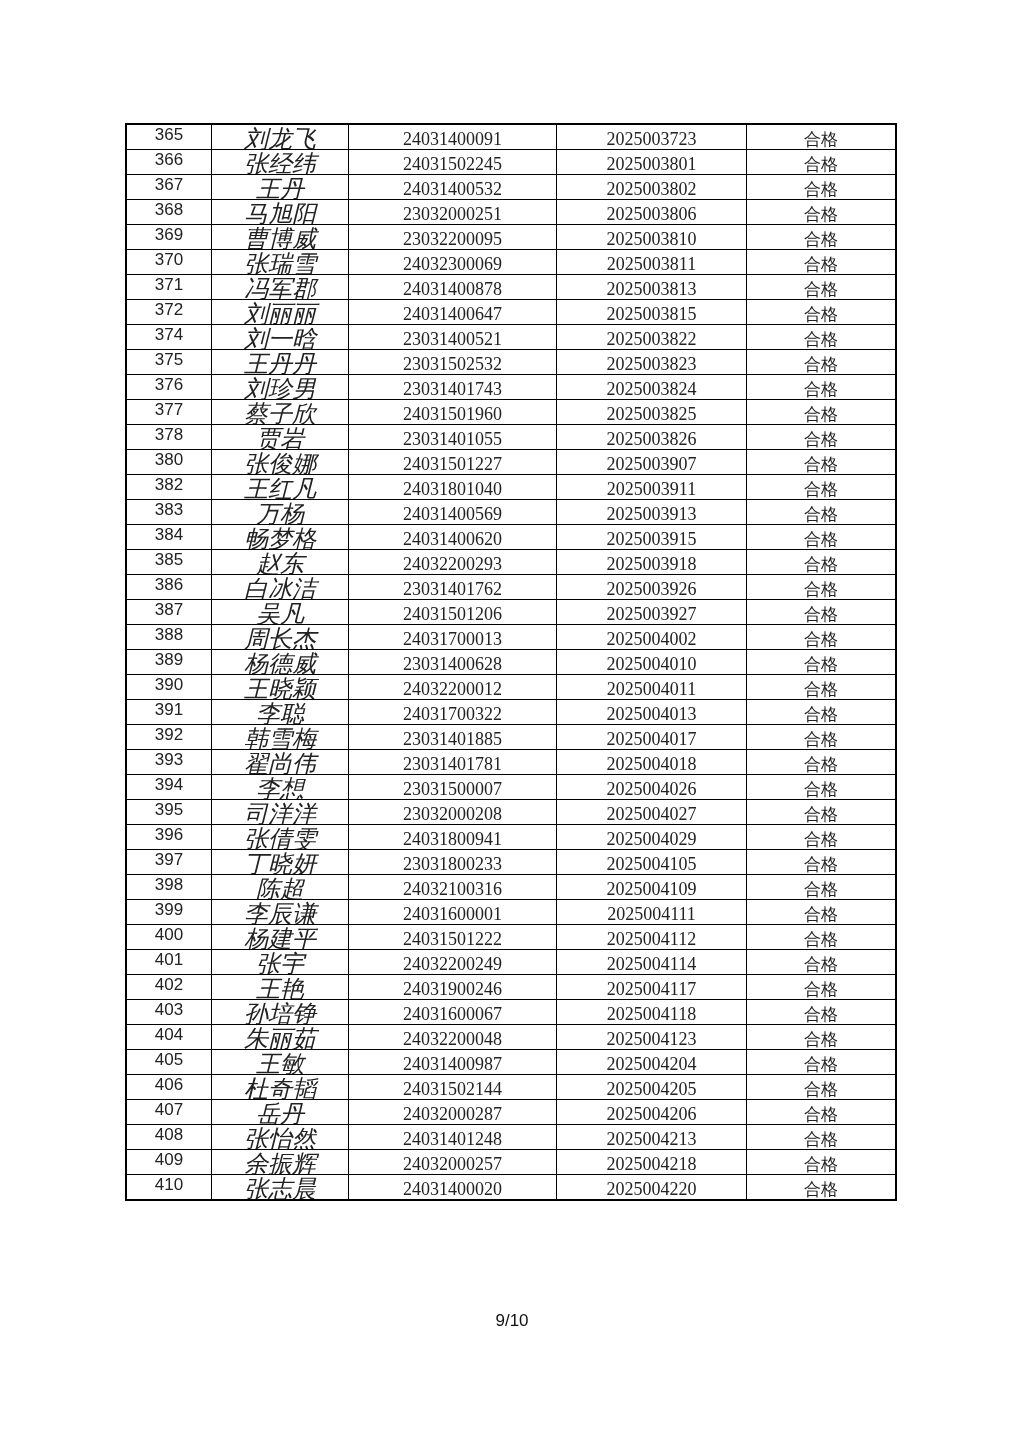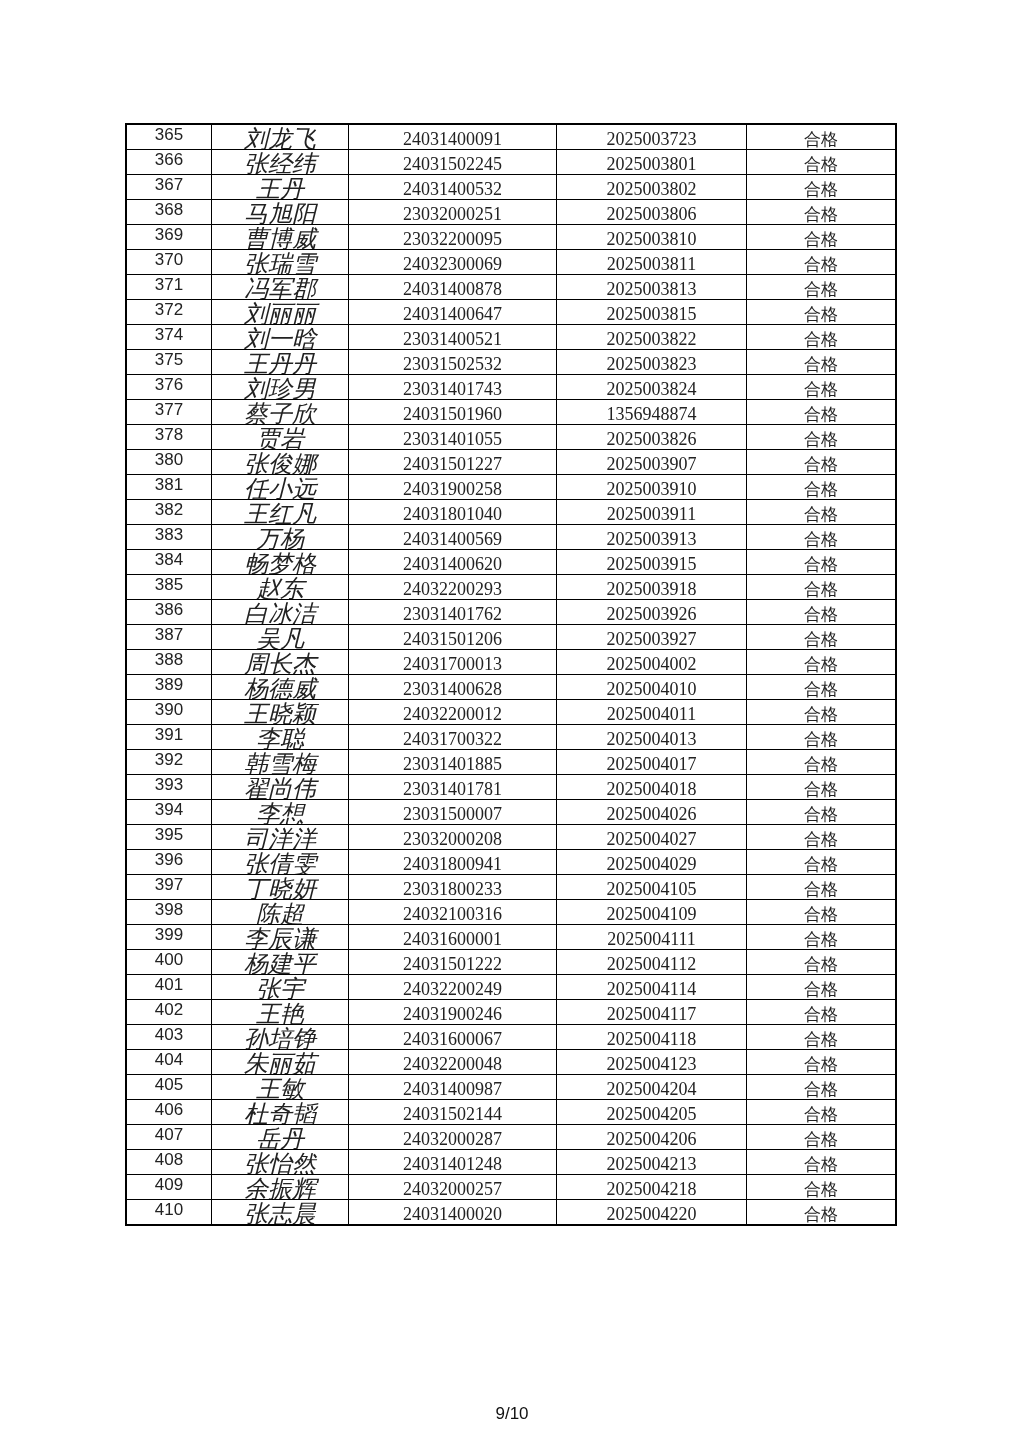--- a/index.html
+++ b/index.html
@@ -16,21 +16,21 @@
     line-height:1; overflow:hidden; white-space:nowrap;
   }
   td.c-no { font-family:"Liberation Sans", "DejaVu Sans", sans-serif; font-size:17px; color:#111; width:84px; }
   td.c-name { font-family:"DejaVu Serif", "Liberation Serif", serif; font-size:24px; width:136px;font-style:italic; }
   td.c-id { font-family:"Liberation Serif", "DejaVu Serif", serif; font-size:18px; width:207px; color:#333; }
   td.c-cert { font-family:"Liberation Serif", "DejaVu Serif", serif; font-size:18px; width:189px; color:#333; }
   td.c-res { font-family:"DejaVu Sans", "Liberation Sans", sans-serif; font-size:17px; color:#222; }
   td span { position:relative; top:2px; }
   td.c-no span { top:-3px; }
   .page-number {
-    position:absolute; left:0; width:1024px; top:1404px; text-align:center;
+    position:absolute; left:0; width:1024px; top:1311px; text-align:center;
     font-family:"Liberation Sans", "DejaVu Sans", sans-serif; font-size:17px; color:#111;
   }
 </style>
 </head>
 <body>
 
 <div class="page">
   <table class="roster">
     <tbody id="roster-body">
         <tr>
@@ -107,42 +107,35 @@
           <td class="c-no"><span>376</span></td>
           <td class="c-name"><span>刘珍男</span></td>
           <td class="c-id"><span>23031401743</span></td>
           <td class="c-cert"><span>2025003824</span></td>
           <td class="c-res"><span>合格</span></td>
         </tr>
         <tr>
           <td class="c-no"><span>377</span></td>
           <td class="c-name"><span>蔡子欣</span></td>
           <td class="c-id"><span>24031501960</span></td>
-          <td class="c-cert"><span>1356948874</span></td>
+          <td class="c-cert"><span>2025003825</span></td>
           <td class="c-res"><span>合格</span></td>
         </tr>
         <tr>
           <td class="c-no"><span>378</span></td>
           <td class="c-name"><span>贾岩</span></td>
           <td class="c-id"><span>23031401055</span></td>
           <td class="c-cert"><span>2025003826</span></td>
           <td class="c-res"><span>合格</span></td>
         </tr>
         <tr>
           <td class="c-no"><span>380</span></td>
           <td class="c-name"><span>张俊娜</span></td>
           <td class="c-id"><span>24031501227</span></td>
           <td class="c-cert"><span>2025003907</span></td>
-          <td class="c-res"><span>合格</span></td>
-        </tr>
-        <tr>
-          <td class="c-no"><span>381</span></td>
-          <td class="c-name"><span>任小远</span></td>
-          <td class="c-id"><span>24031900258</span></td>
-          <td class="c-cert"><span>2025003910</span></td>
           <td class="c-res"><span>合格</span></td>
         </tr>
         <tr>
           <td class="c-no"><span>382</span></td>
           <td class="c-name"><span>王红凡</span></td>
           <td class="c-id"><span>24031801040</span></td>
           <td class="c-cert"><span>2025003911</span></td>
           <td class="c-res"><span>合格</span></td>
         </tr>
         <tr>

